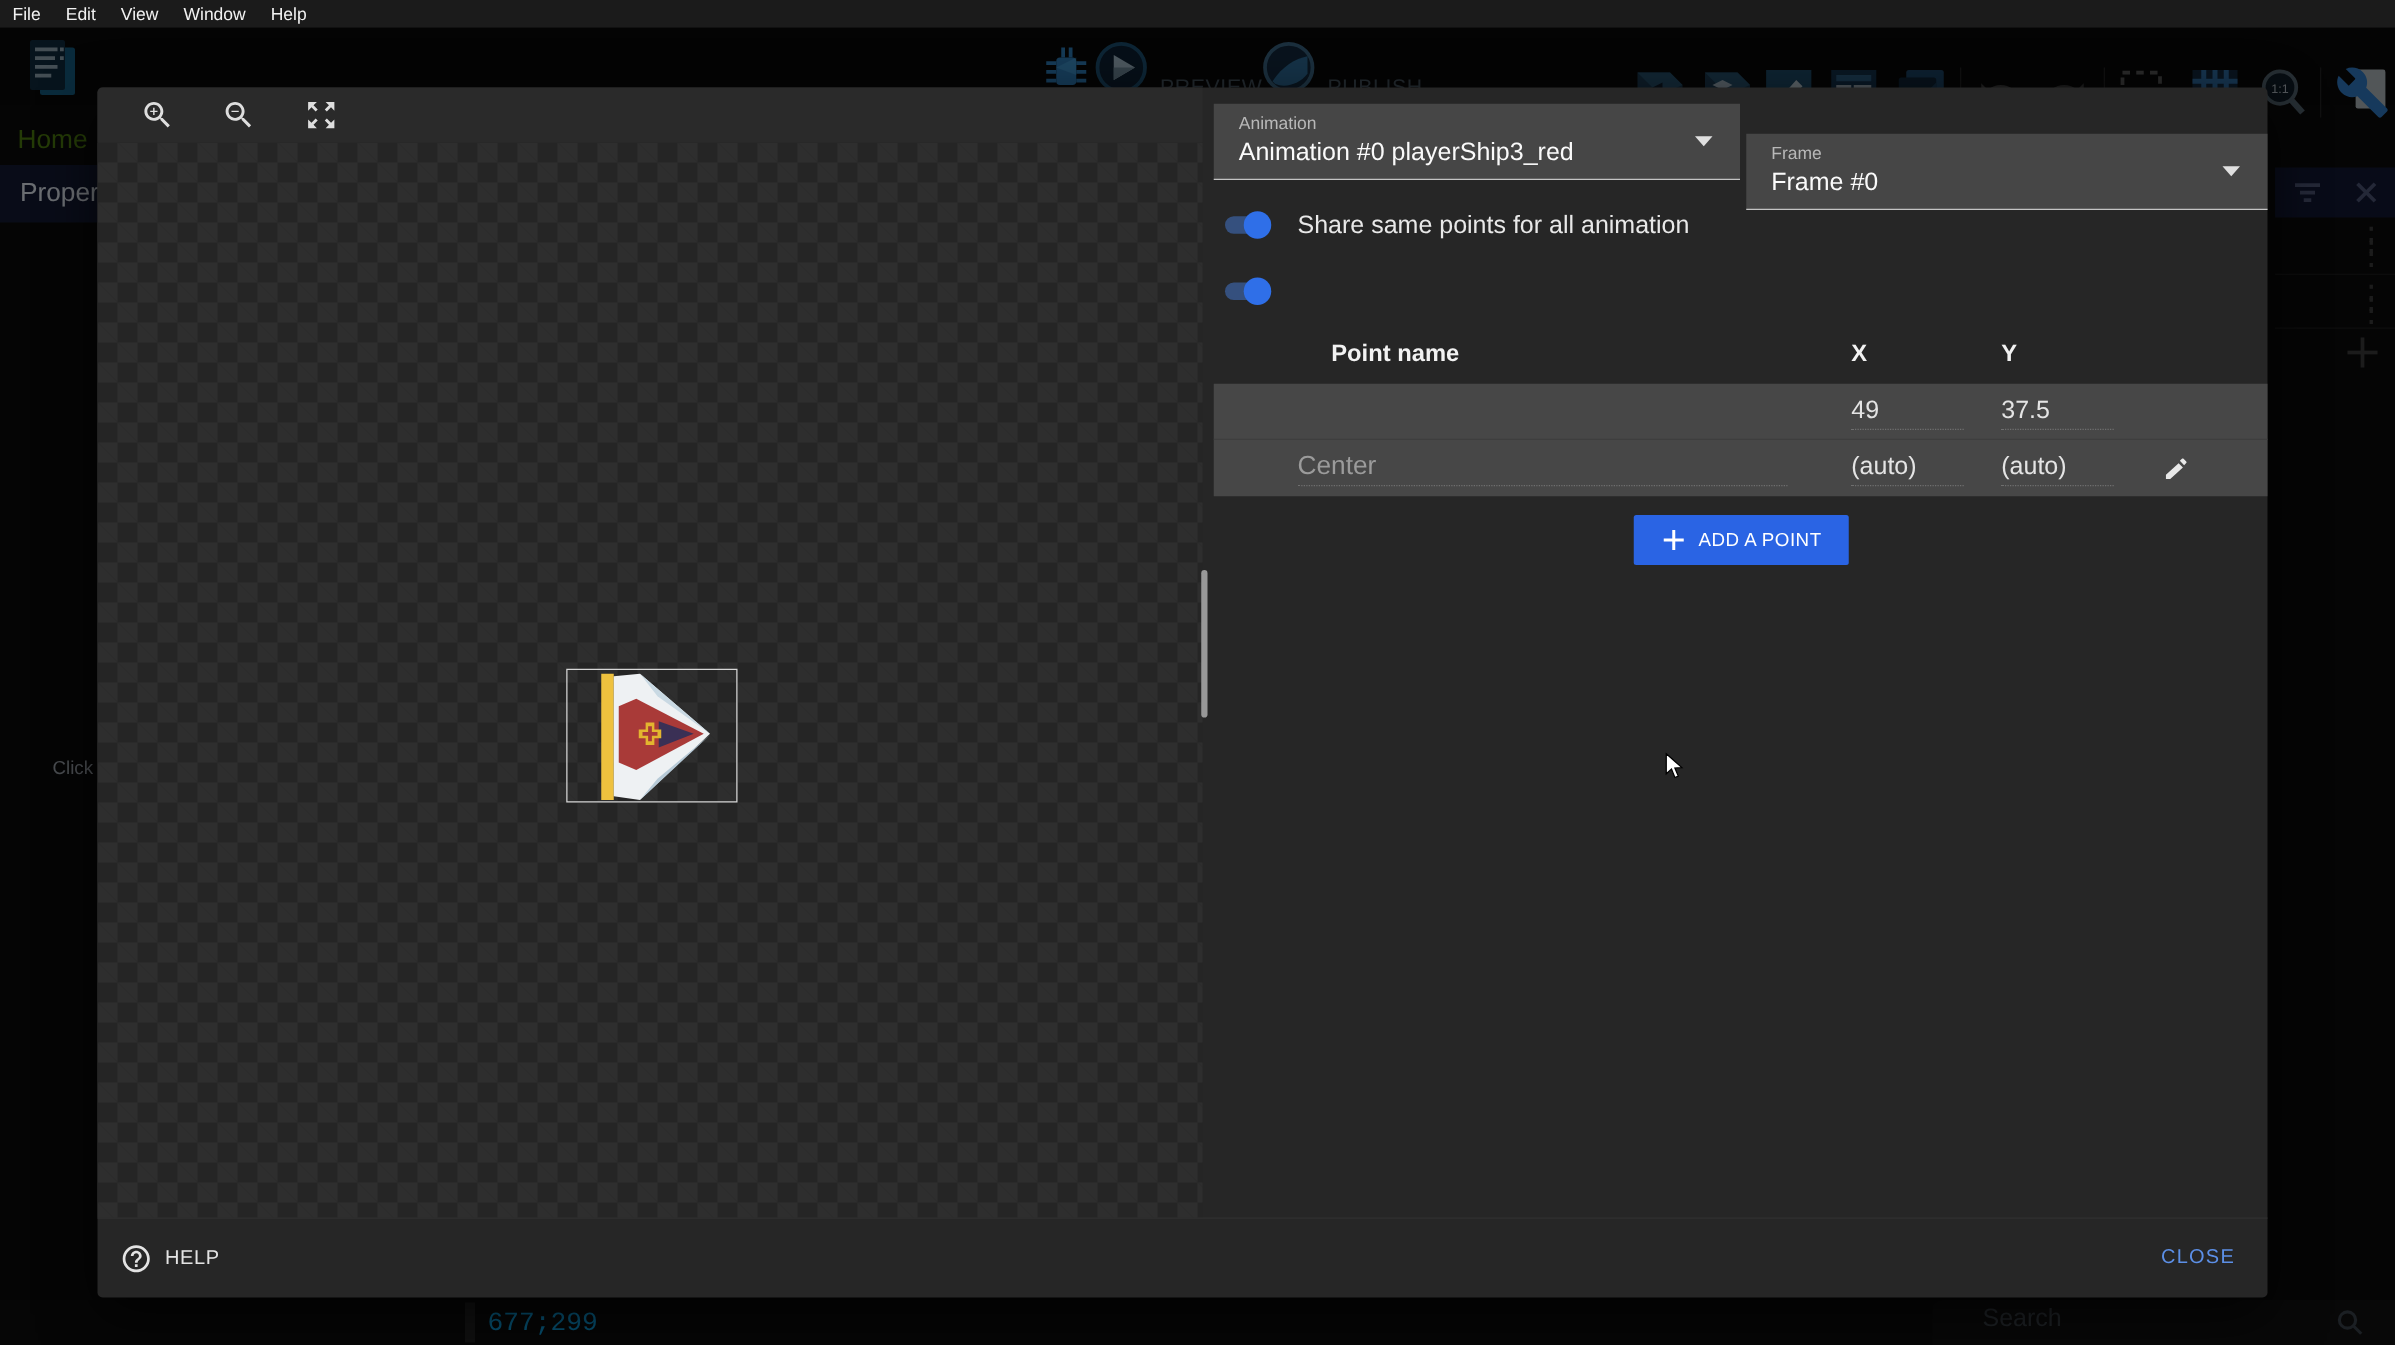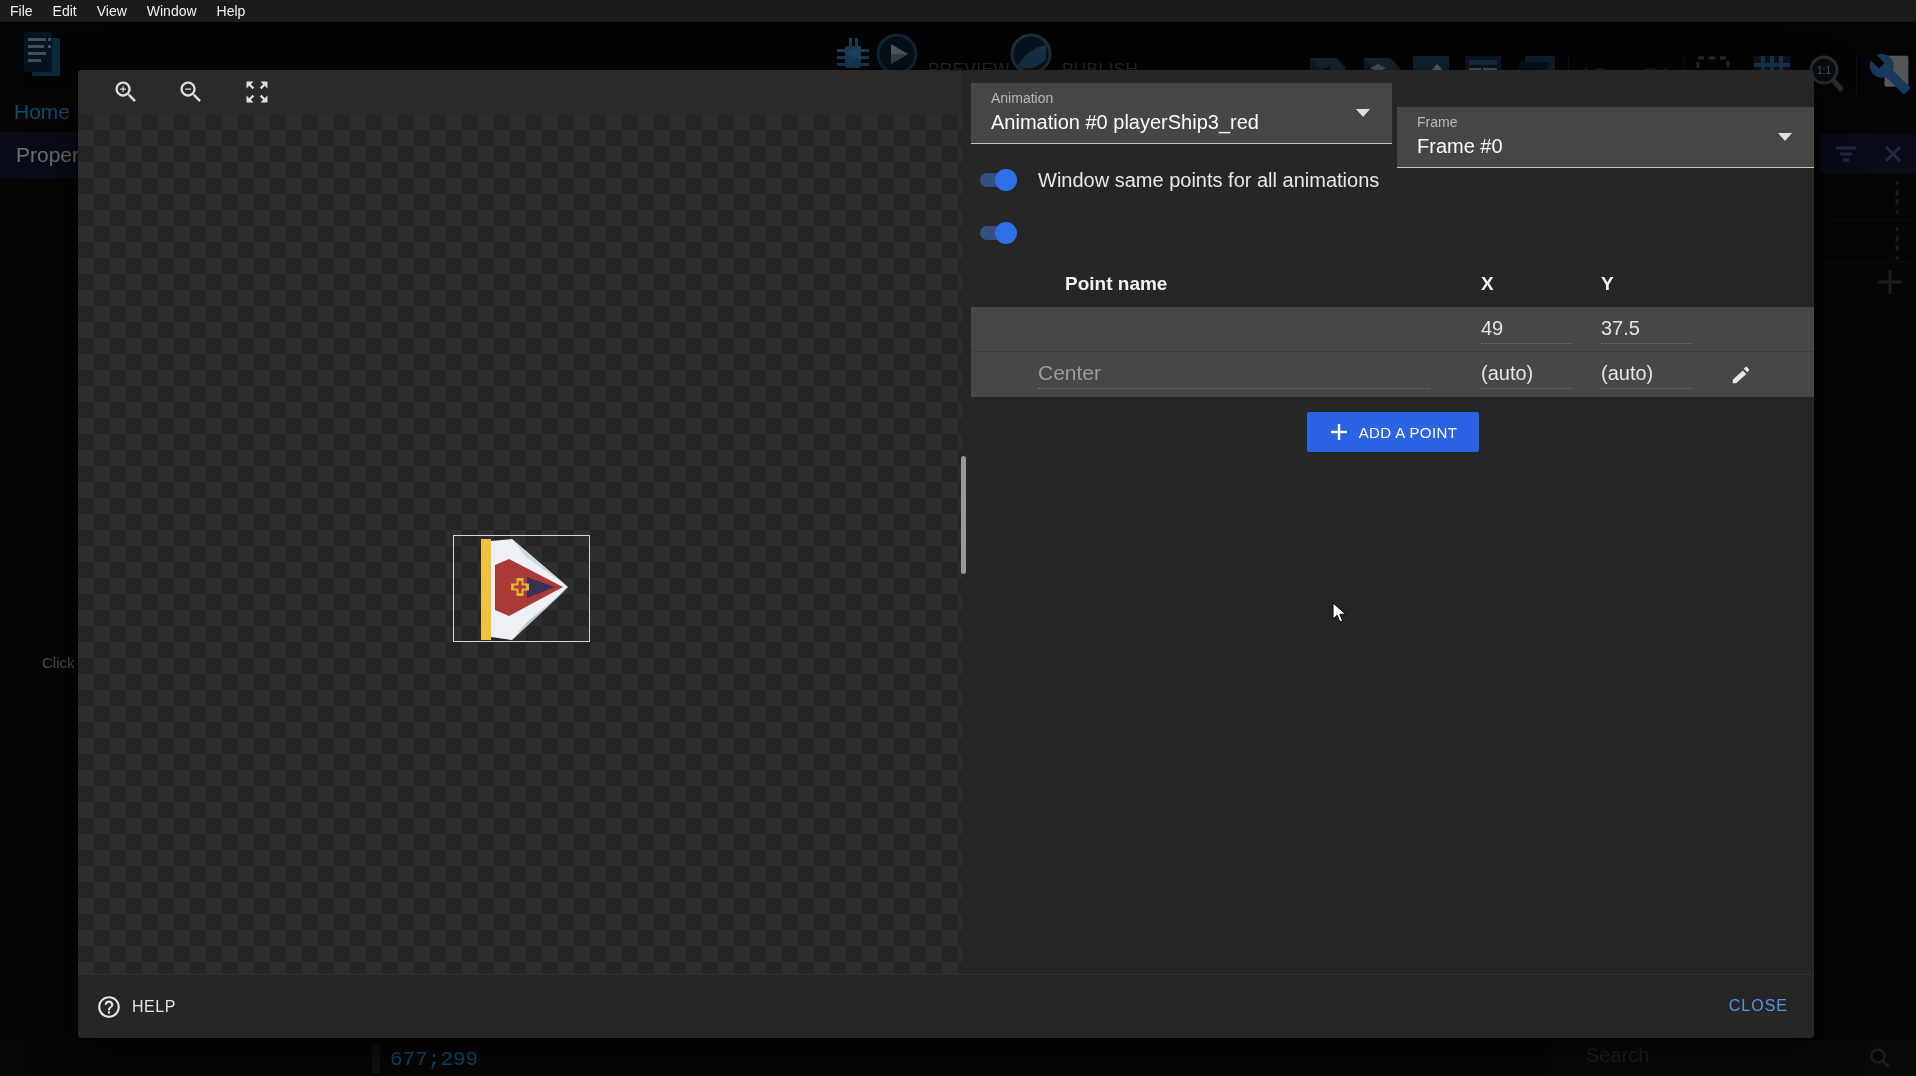--- a/index.html
+++ b/index.html
@@ -11,23 +11,23 @@
   .menubar { position:absolute; left:0; top:0; width:100%; height:22px; background:#1b1b1b; z-index:60; display:flex; align-items:center; }
   .menubar span { color:#f2f2f2; font-size:14px; padding:0 10px; }
 
   
   .app { position:absolute; inset:0; z-index:10; }
   .toolbar-strip { position:absolute; left:0; top:22px; width:100%; height:62px; background:#0a0a0a; }
   .ticon { position:absolute; }
   .tlabel { position:absolute; color:#46545f; font-size:17px; letter-spacing:0.5px; }
   .vsep { position:absolute; top:32px; width:1px; height:40px; background:#232323; }
 
-  .tab-home { position:absolute; left:14px; top:100px; color:#0ea5e9; font-size:21px; }
+  .tab-home { position:absolute; left:14px; top:100px; color:#4d7c0f; font-size:21px; }
   .tab-props { position:absolute; left:0; top:132px; width:230px; height:46px; background:#131a33; color:#dde3ec; font-size:21px; line-height:46px; padding-left:16px; }
-  .hint { position:absolute; left:42px; top:606px; color:#9aa0a8; font-size:15px;margin-top:48px; }
+  .hint { position:absolute; left:42px; top:606px; color:#9aa0a8; font-size:15px; }
 
   .statusbar { position:absolute; left:0; top:1040px; width:100%; height:36px; background:#0e0e0e; }
   .status-notch { position:absolute; left:372px; top:2px; width:8px; height:32px; background:#222; }
   .coords { position:absolute; left:390px; top:8px; color:#0ea5e9; font-size:21px;font-family:Liberation Mono, monospace; }
   .searchbox { position:absolute; left:1546px; top:0; width:370px; height:36px; background:#121212; border-top-left-radius:8px; }
   .searchbox input { position:absolute; left:40px; top:4px; width:250px; background:transparent; border:none; outline:none; color:#717a84; font-size:20px; }
   .searchbox input::placeholder { color:#3e454d; }
   .search-glyph { position:absolute; right:24px; top:6px; }
 
   .rpanel-header { position:absolute; left:1820px; top:134px; width:96px; height:40px; background:#121733; }
@@ -291,21 +291,21 @@
         <span class="select-label">Frame</span>
         <span class="select-value">Frame #0</span>
         <span class="caret"></span>
       </div>
 
       <div class="toggle-row" style="top:90px;">
         <span class="switch">
           <span class="track"></span>
           <span class="thumb"></span>
         </span>
-        <span class="toggle-label">Window same points for all animations</span>
+        <span class="toggle-label">Share same points for all animation</span>
       </div>
       <div class="toggle-row" style="top:143px;">
         <span class="switch">
           <span class="track"></span>
           <span class="thumb"></span>
         </span>
       </div>
 
       <span class="th" style="left:67px;top:203px;margin-left:28px;">Point name</span>
       <span class="th" style="left:511px;top:203px;">X</span>

